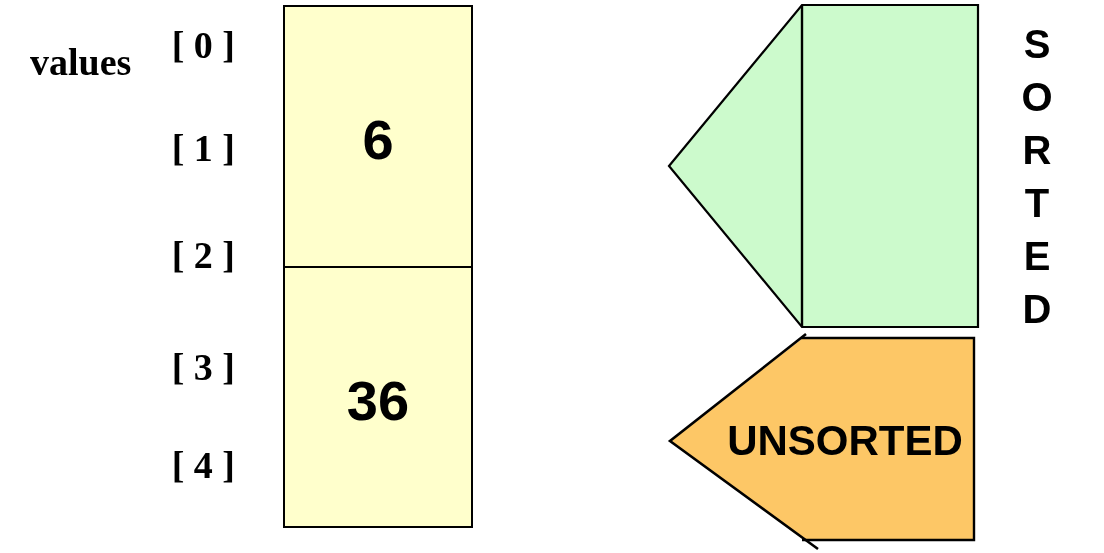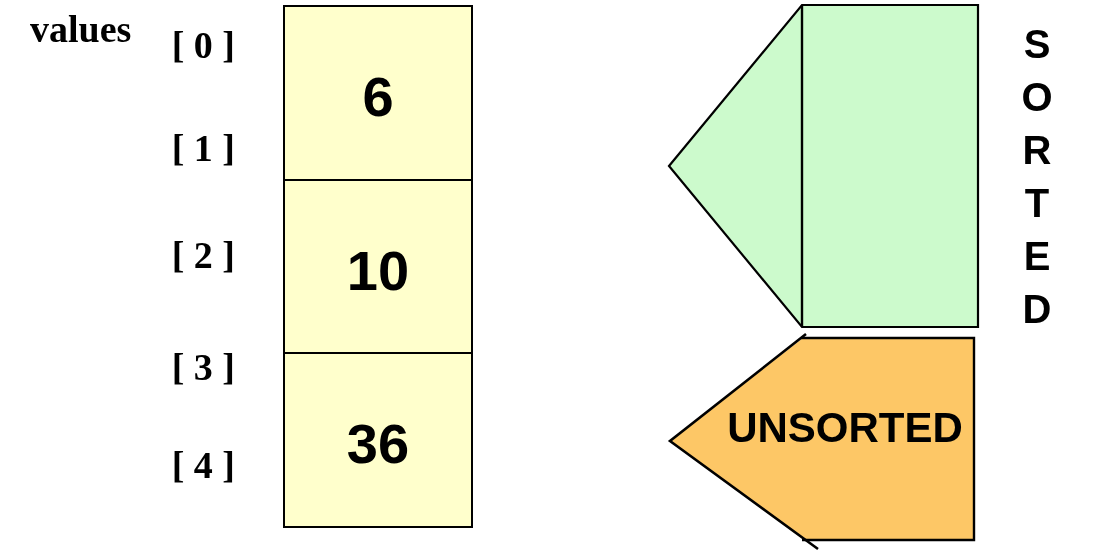--- a/index.html
+++ b/index.html
@@ -19,21 +19,21 @@
   
   .label {
     position: absolute;
     font-family: "Liberation Serif", serif;
     font-weight: bold;
     font-size: 38px;
     line-height: 42px;
     color: #000000;
     white-space: pre;
   }
-  .values-label { left: 30px; top: 8px; }
+  .values-label { left: 30px; top: 41px; }
   .idx { left: 130px; width: 105px; text-align: right; }
   .idx0 { top: 24px; }
   .idx1 { top: 127px; }
   .idx2 { top: 234px; }
   .idx3 { top: 346px; }
   .idx4 { top: 444px; }
 
   
   .array-col {
     position: absolute;
@@ -80,21 +80,21 @@
     font-size: 40px;
     color: #000000;
     writing-mode: vertical-lr;
     text-orientation: upright;
     letter-spacing: 9px;
   }
 
   .unsorted-text {
     position: absolute;
     left: 725px;
-    top: 408px;
+    top: 421px;
     width: 240px;
     text-align: center;
     font-weight: bold;
     font-size: 42px;
     line-height: 40px;
     color: #000000;
   }
 </style>
 </head>
 <body>
@@ -107,23 +107,20 @@
   <div class="label idx idx1">[ 1 ]</div>
   <div class="label idx idx2">[ 2 ]</div>
   <div class="label idx idx3">[ 3 ]</div>
   <div class="label idx idx4">[ 4 ]</div>
 
   <div class="array-col">
     <div class="cell">
       <span class="cell-value">6</span>
     </div>
     <div class="cell">
-      <span class="cell-value">10</span>
-    </div>
-    <div class="cell">
       <span class="cell-value">36</span>
     </div>
   </div>
 
   <svg class="shapes" viewBox="0 0 1104 553" aria-hidden="true">
     <g>
       <polygon points="669,166 802,5 978,5 978,327 802,327" fill="#CCFACC" stroke="#000000" stroke-width="2.2" stroke-linejoin="miter"></polygon>
       <line x1="802" y1="5" x2="802" y2="327" stroke="#000000" stroke-width="2.4"></line>
     </g>
     <g>

